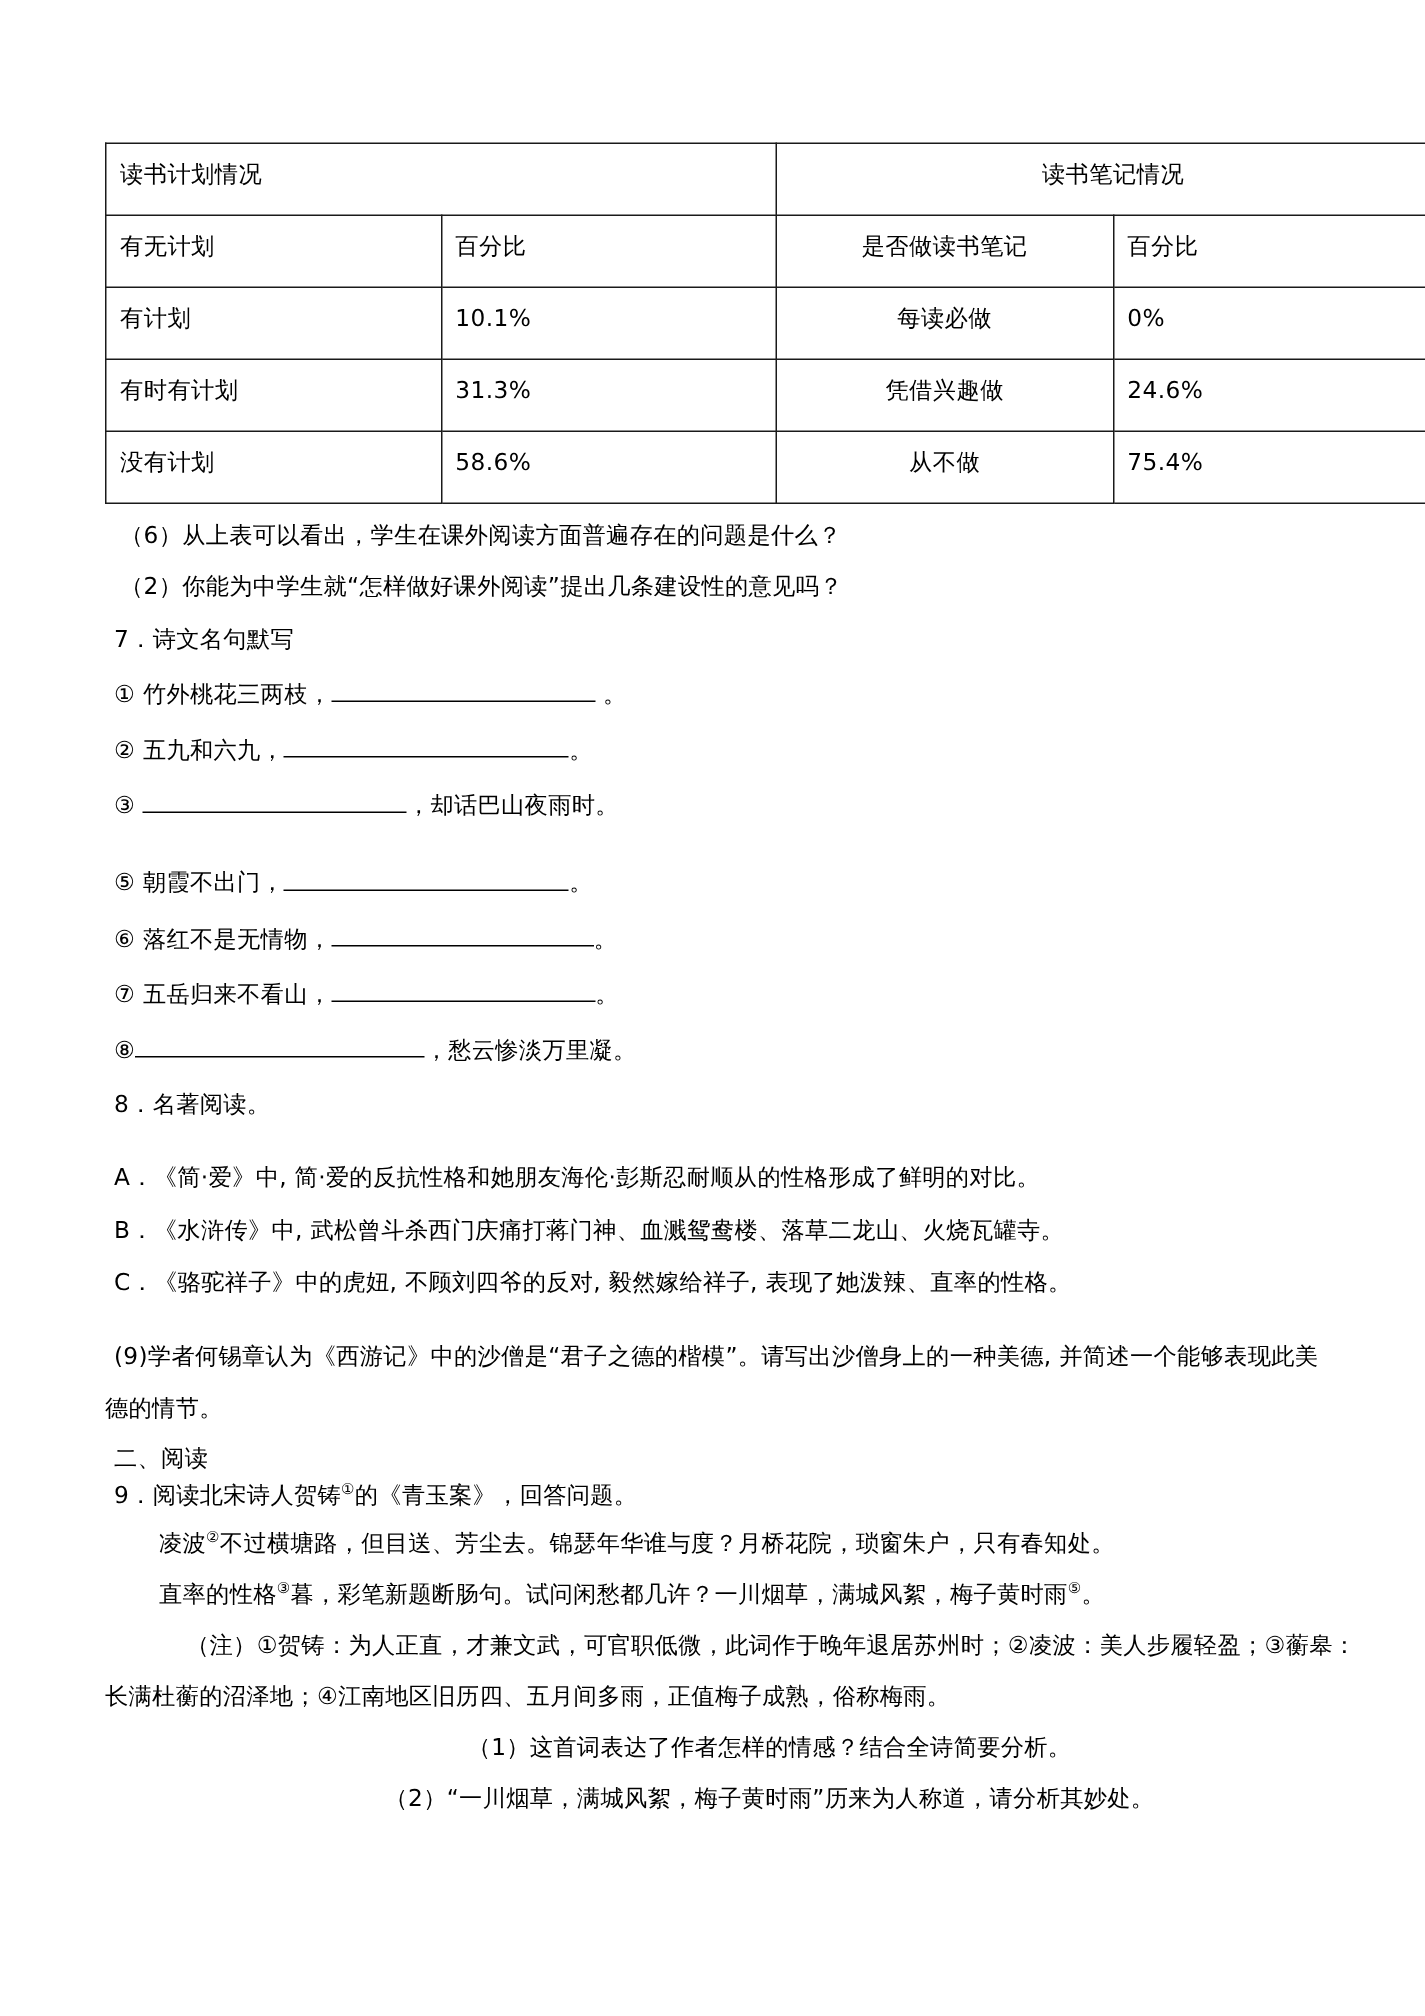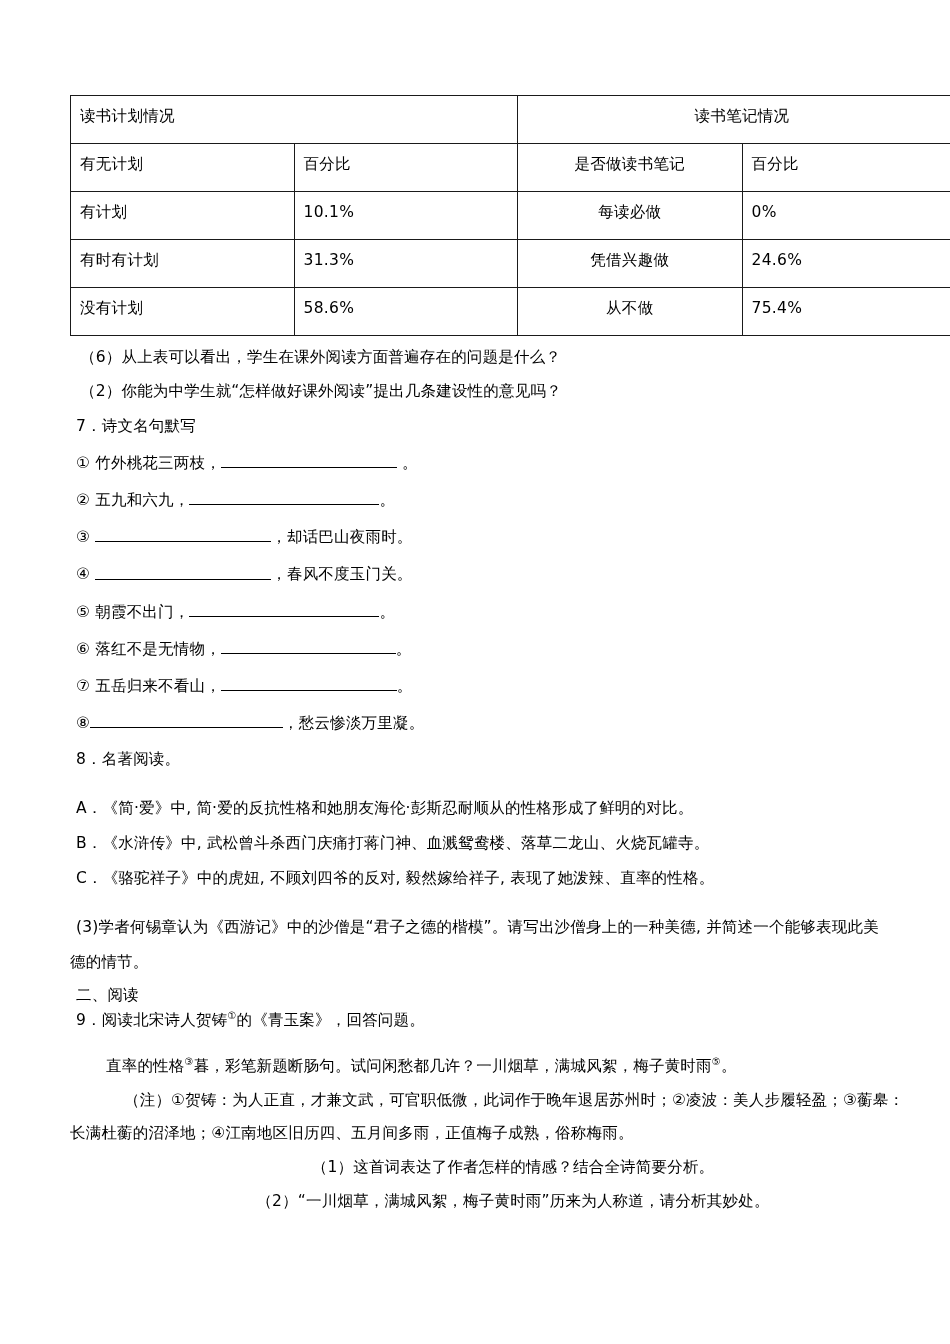--- a/index.html
+++ b/index.html
@@ -149,24 +149,20 @@
       <span>五九和六九，</span><span class="blank b2"></span><span>。</span>
     </div>
 
     <div style="height:14px"></div>
     <div class="para q-item">
       <span>③</span>
       <span class="blank b3"></span><span>，却话巴山夜雨时。</span>
     </div>
 
     <div style="height:14px"></div>
-    <div class="para q-item">
-      <span>④</span>
-      <span class="blank b4"></span><span>，春风不度玉门关。</span>
-    </div>
 
     <div style="height:14px"></div>
     <div class="para q-item">
       <span>⑤</span>
       <span>朝霞不出门，</span><span class="blank b5"></span><span>。</span>
     </div>
 
     <div style="height:14px"></div>
     <div class="para q-item">
       <span>⑥</span>
@@ -191,33 +187,36 @@
 
     <div style="height:14px"></div>
     <div class="para q-item">A．《简·爱》中, 简·爱的反抗性格和她朋友海伦·彭斯忍耐顺从的性格形成了鲜明的对比。</div>
     <div style="height:14px"></div>
     <div class="para q-item">B．《水浒传》中, 武松曾斗杀西门庆痛打蒋门神、血溅鸳鸯楼、落草二龙山、火烧瓦罐寺。</div>
     <div style="height:14px"></div>
     <div class="para q-item">C．《骆驼祥子》中的虎妞, 不顾刘四爷的反对, 毅然嫁给祥子, 表现了她泼辣、直率的性格。</div>
     <div style="height:14px"></div>
 
     <div style="height:14px"></div>
-    <div class="para q-item">(3)学者何锡章认为《西游记》中的沙僧是“君子之德的楷模”。请写出沙僧身上的一种美德, 并简述一个能够表现此美</div>
+    <div class="para q-item">(9)学者何锡章认为《西游记》中的沙僧是“君子之德的楷模”。请写出沙僧身上的一种美德, 并简述一个能够表现此美</div>
     <div style="height:14px"></div>
     <div class="para">德的情节。</div>
 
     <div style="height:12px"></div>
     <div class="para q-item">二、阅读</div>
 
     <div style="height:4px"></div>
     <div class="para q-item">
       <span>9．阅读北宋诗人贺铸</span><sup class="fn">①</sup><span>的《青玉案》，回答问题。</span>
     </div>
 
     <div style="height:12px"></div>
+    <div class="para poem-line">
+      <span>凌波</span><sup class="fn">②</sup><span>不过横塘路，但目送、芳尘去。锦瑟年华谁与度？月桥花院，琐窗朱户，只有春知处。</span>
+    </div>
 
     <div style="height:13px"></div>
     <div class="para poem-line">
       <span>直率的性格</span><sup class="fn">③</sup><span>暮，彩笔新题断肠句。试问闲愁都几许？一川烟草，满城风絮，梅子黄时雨</span><sup class="fn">⑤</sup><span>。</span>
     </div>
 
     <div style="height:13px"></div>
     <div class="para note-line-first">（注）①贺铸：为人正直，才兼文武，可官职低微，此词作于晚年退居苏州时；②凌波：美人步履轻盈；③蘅皋：</div>
     <div style="height:13px"></div>
     <div class="para">长满杜蘅的沼泽地；④江南地区旧历四、五月间多雨，正值梅子成熟，俗称梅雨。</div>

